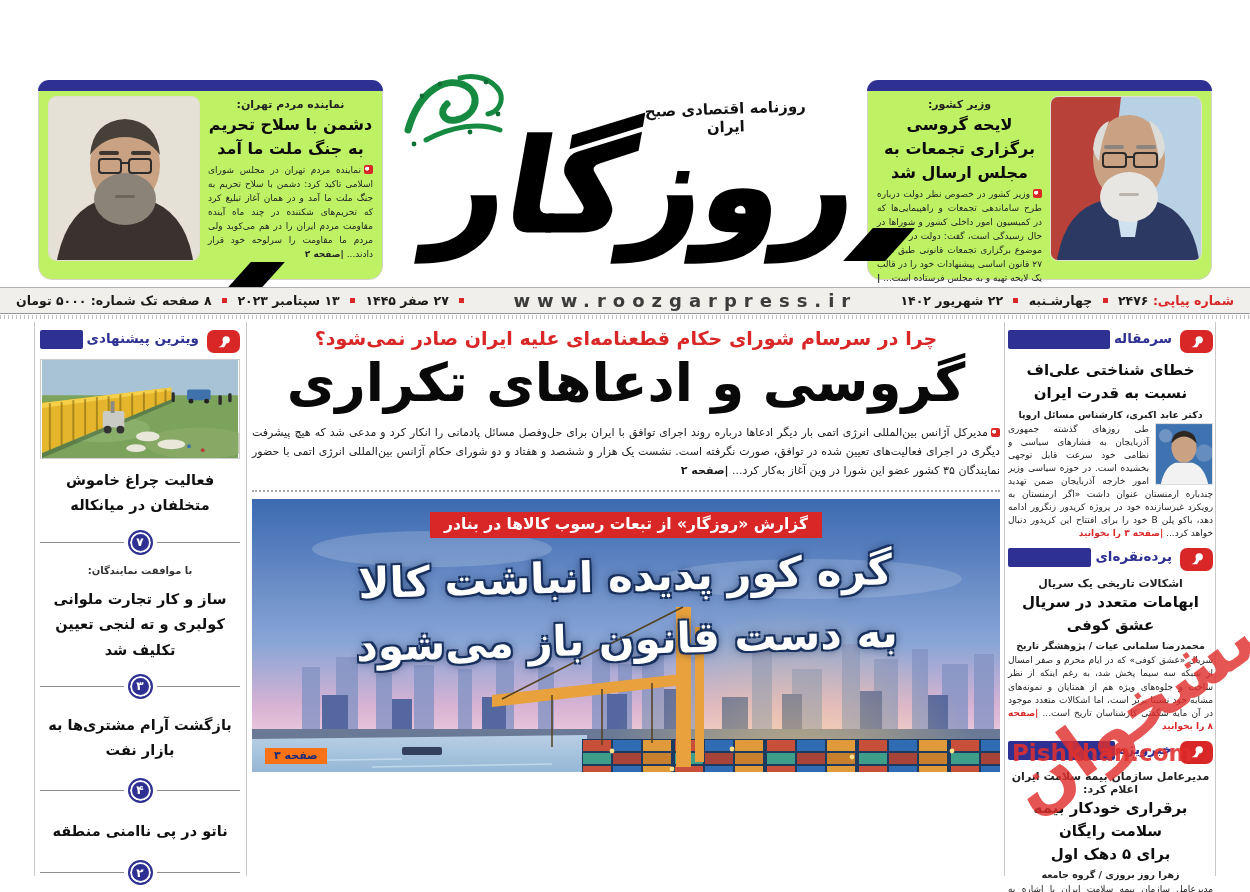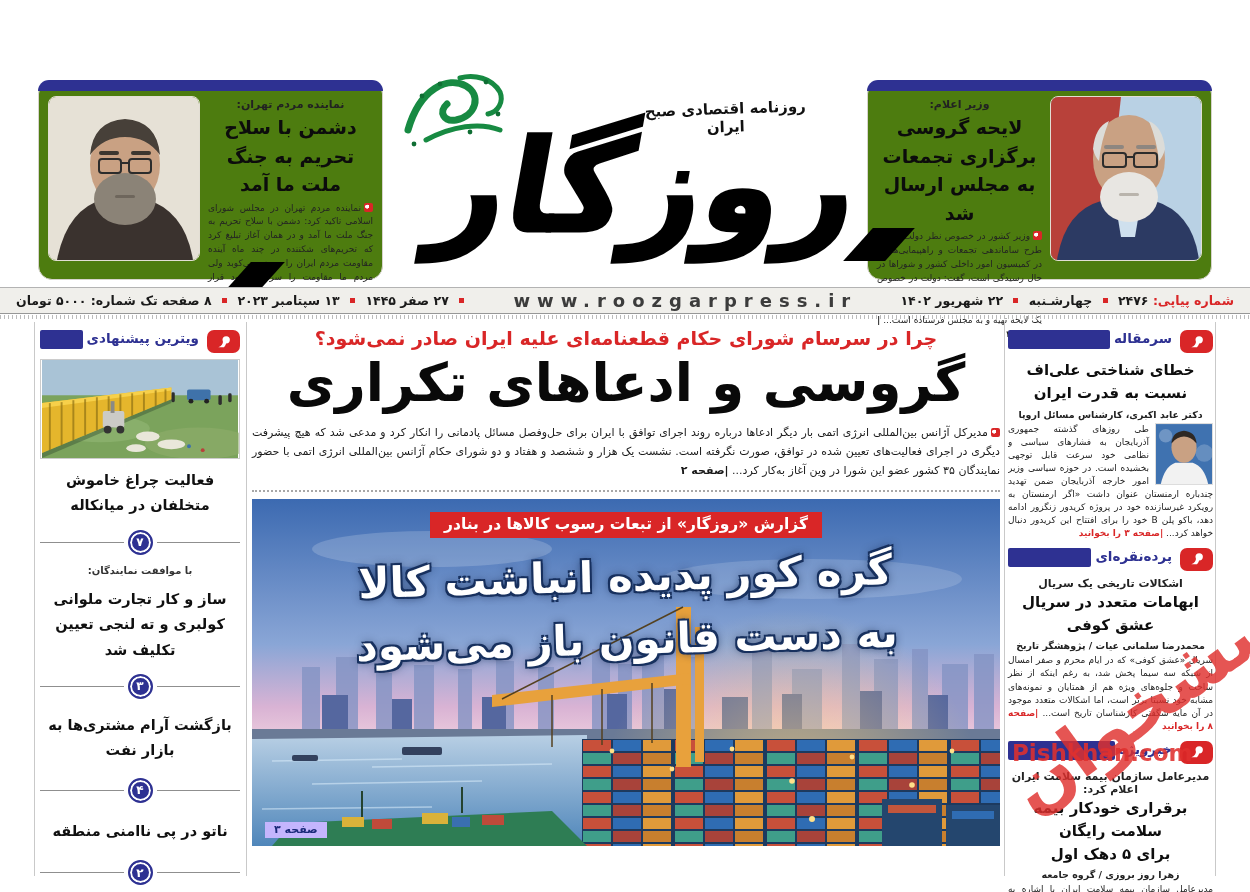--- a/index.html
+++ b/index.html
@@ -1,27 +1,27 @@
 <!DOCTYPE html>
 <html lang="fa"><head>
 <meta charset="utf-8">
 <style>
   html,body{margin:0;padding:0;background:#fff;}
   .page{position:relative;width:1250px;height:892px;background:#fff;overflow:hidden;
         direction:rtl;font-family:"DejaVu Sans",sans-serif;color:#1a1a1a;}
   
-  .topcard{position:absolute;top:80px;height:200px;width:345px;background:#4d7c0f;
+  .topcard{position:absolute;top:80px;height:200px;width:345px;background:#bef264;
            border:1px solid #d6d3cc;border-radius:14px;box-sizing:border-box;}
   .topcard .bar{height:11px;background:#2e3192;border-radius:12px 12px 0 0;margin:-1px -1px 0 -1px;}
   .tc-inner{display:flex;gap:8px;padding:5px 9px;}
   .tc-photo{width:150px;height:163px;border-radius:8px;overflow:hidden;flex:none;border:1px solid #e2ded4;}
   .tc-photo svg{display:block;}
   .tc-text{flex:1;min-width:0;}
   .tc-kicker{font-size:11px;font-weight:bold;text-align:center;margin-top:2px;color:#222;}
-  .tc-head{font-size:19px;font-weight:bold;text-align:center;line-height:1.5;color:#0c0c0c;margin:2px 0 3px;}
+  .tc-head{font-size:16px;font-weight:bold;text-align:center;line-height:1.5;color:#0c0c0c;margin:2px 0 3px;}
   .tc-body{font-size:9px;line-height:1.55;text-align:justify;color:#232323;margin:0;}
   .pref{font-weight:bold;}
   .bullet{display:inline-block;width:9px;height:9px;border-radius:2px;margin-left:3px;
           background:radial-gradient(circle at 35% 40%,#fff 0 1.8px,#d92627 2.2px);vertical-align:-1px;}
   
   .logo{position:absolute;top:104px;left:428px;width:436px;text-align:center;font-size:128px;font-weight:bold;
         color:#000;line-height:1.3;transform:skewX(-10deg);-webkit-text-stroke:3px #000;}
   .tagline{position:absolute;top:100px;left:638px;width:175px;text-align:center;font-size:15px;font-weight:bold;
            color:#111;transform:rotate(-2deg);}
   .calli{position:absolute;top:70px;left:400px;width:108px;height:84px;}
@@ -69,28 +69,28 @@
   .wm-fa{position:absolute;left:988px;top:662px;font-size:72px;font-weight:bold;color:#e0302e;opacity:.82;
          transform:rotate(-36deg);z-index:6;pointer-events:none;}
   .wm-en{position:absolute;left:1012px;top:740px;font-size:23px;font-weight:bold;color:#e0302e;opacity:.88;
          z-index:6;direction:ltr;pointer-events:none;}
   
   .center{position:absolute;left:252px;top:327px;width:748px;}
   .lead-kicker{color:#d92627;font-size:19px;font-weight:bold;text-align:center;}
   .lead-head{font-size:53px;font-weight:bold;text-align:center;color:#090909;margin-top:3px;}
   .lead-body{font-size:11px;line-height:1.72;text-align:justify;color:#1a1a1a;margin:11px 0 0;}
   .dotsep{border-top:2px dotted #a8a8a8;margin-top:9px;}
-  .photo{position:relative;margin-top:7px;width:748px;height:347px;overflow:hidden;}
+  .photo{position:relative;margin-top:7px;width:748px;height:273px;overflow:hidden;}
   .photo svg{display:block;}
   .photo-badge{position:absolute;top:13px;left:50%;transform:translateX(-50%);background:#d92627;color:#fff;
                font-size:15.5px;font-weight:bold;padding:3px 14px 5px;white-space:nowrap;z-index:3;}
   .ph-head{position:absolute;top:46px;left:0;width:100%;text-align:center;transform:rotate(-1.5deg);z-index:3;}
   .ph-line{font-size:42px;font-weight:bold;color:#fff;line-height:1.5;
            text-shadow:2px 2px 0 #17305e,-2px 2px 0 #17305e,2px -2px 0 #17305e,-2px -2px 0 #17305e,0 0 10px rgba(10,25,60,.8);}
-  .page-badge{position:absolute;left:13px;bottom:8px;background:#c4b5fd;color:#1b2a7a;font-size:11px;
+  .page-badge{position:absolute;left:13px;bottom:8px;background:#f97316;color:#1b2a7a;font-size:11px;
               font-weight:bold;padding:1px 9px 2px;z-index:3;}
 </style>
 </head>
 <body>
 
 <div class="page">
 
   <div class="topcard" style="left:38px;">
     <div class="bar"></div>
     <div class="tc-inner">
@@ -133,21 +133,21 @@
           <ellipse cx="78" cy="100" rx="29" ry="25" fill="#e8e6e2"></ellipse>
           <rect x="68" y="96" width="20" height="3" rx="1.5" fill="#b9b4ac"></rect>
           <rect x="52" y="56" width="23" height="14" rx="3" fill="none" stroke="#2c2c2c" stroke-width="2"></rect>
           <rect x="83" y="56" width="23" height="14" rx="3" fill="none" stroke="#2c2c2c" stroke-width="2"></rect>
           <line x1="75" y1="60" x2="83" y2="60" stroke="#2c2c2c" stroke-width="2"></line>
           <rect x="53" y="48" width="20" height="4" rx="2" fill="#8d8680"></rect>
           <rect x="85" y="48" width="20" height="4" rx="2" fill="#8d8680"></rect>
         </svg>
       </div>
       <div class="tc-text">
-        <div class="tc-kicker">وزیر اعلام:</div>
+        <div class="tc-kicker">وزیر کشور:</div>
         <div class="tc-head">لایحه گروسی برگزاری تجمعات به مجلس ارسال شد</div>
         <p class="tc-body"><span class="bullet"></span><span>وزیر کشور در خصوص نظر دولت درباره طرح ساماندهی تجمعات و راهپیمایی‌ها که در کمیسیون امور داخلی کشور و شوراها در حال رسیدگی است، گفت: دولت در خصوص موضوع برگزاری تجمعات قانونی طبق اصل ۲۷ قانون اساسی پیشنهادات خود را در قالب یک لایحه تهیه و به مجلس فرستاده است...</span> <span class="pref">|صفحه ۲</span></p>
       </div>
     </div>
   </div>
 
   <div class="calli">
     <svg viewBox="0 0 108 84" width="108" height="84">
       <g fill="none" stroke="#178a42" stroke-linecap="round">
         <path d="M8,60 C20,18 48,6 66,16 C82,25 76,46 56,50 C44,52 38,42 47,34" stroke-width="7"></path>

